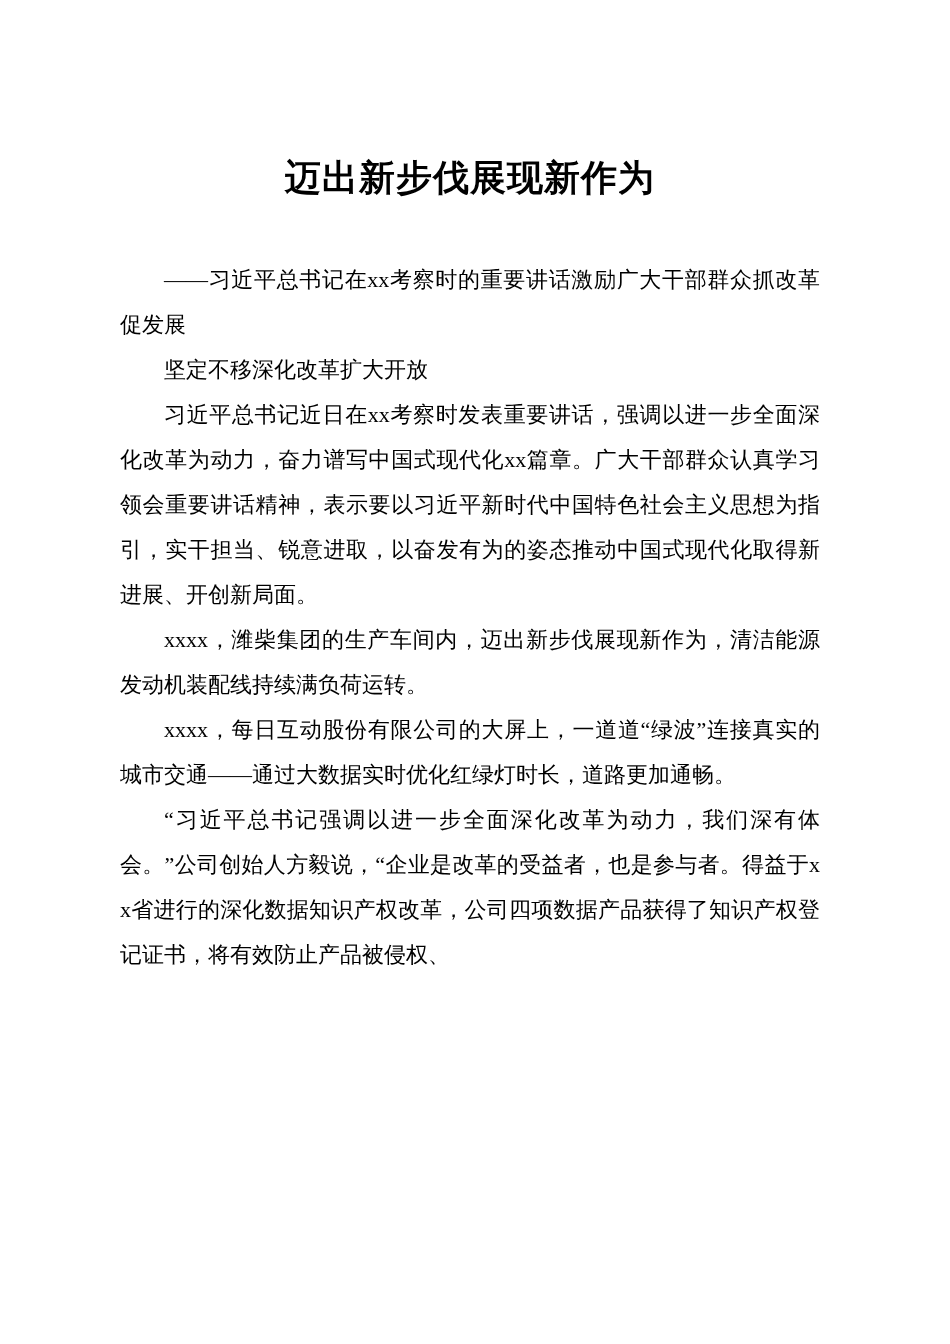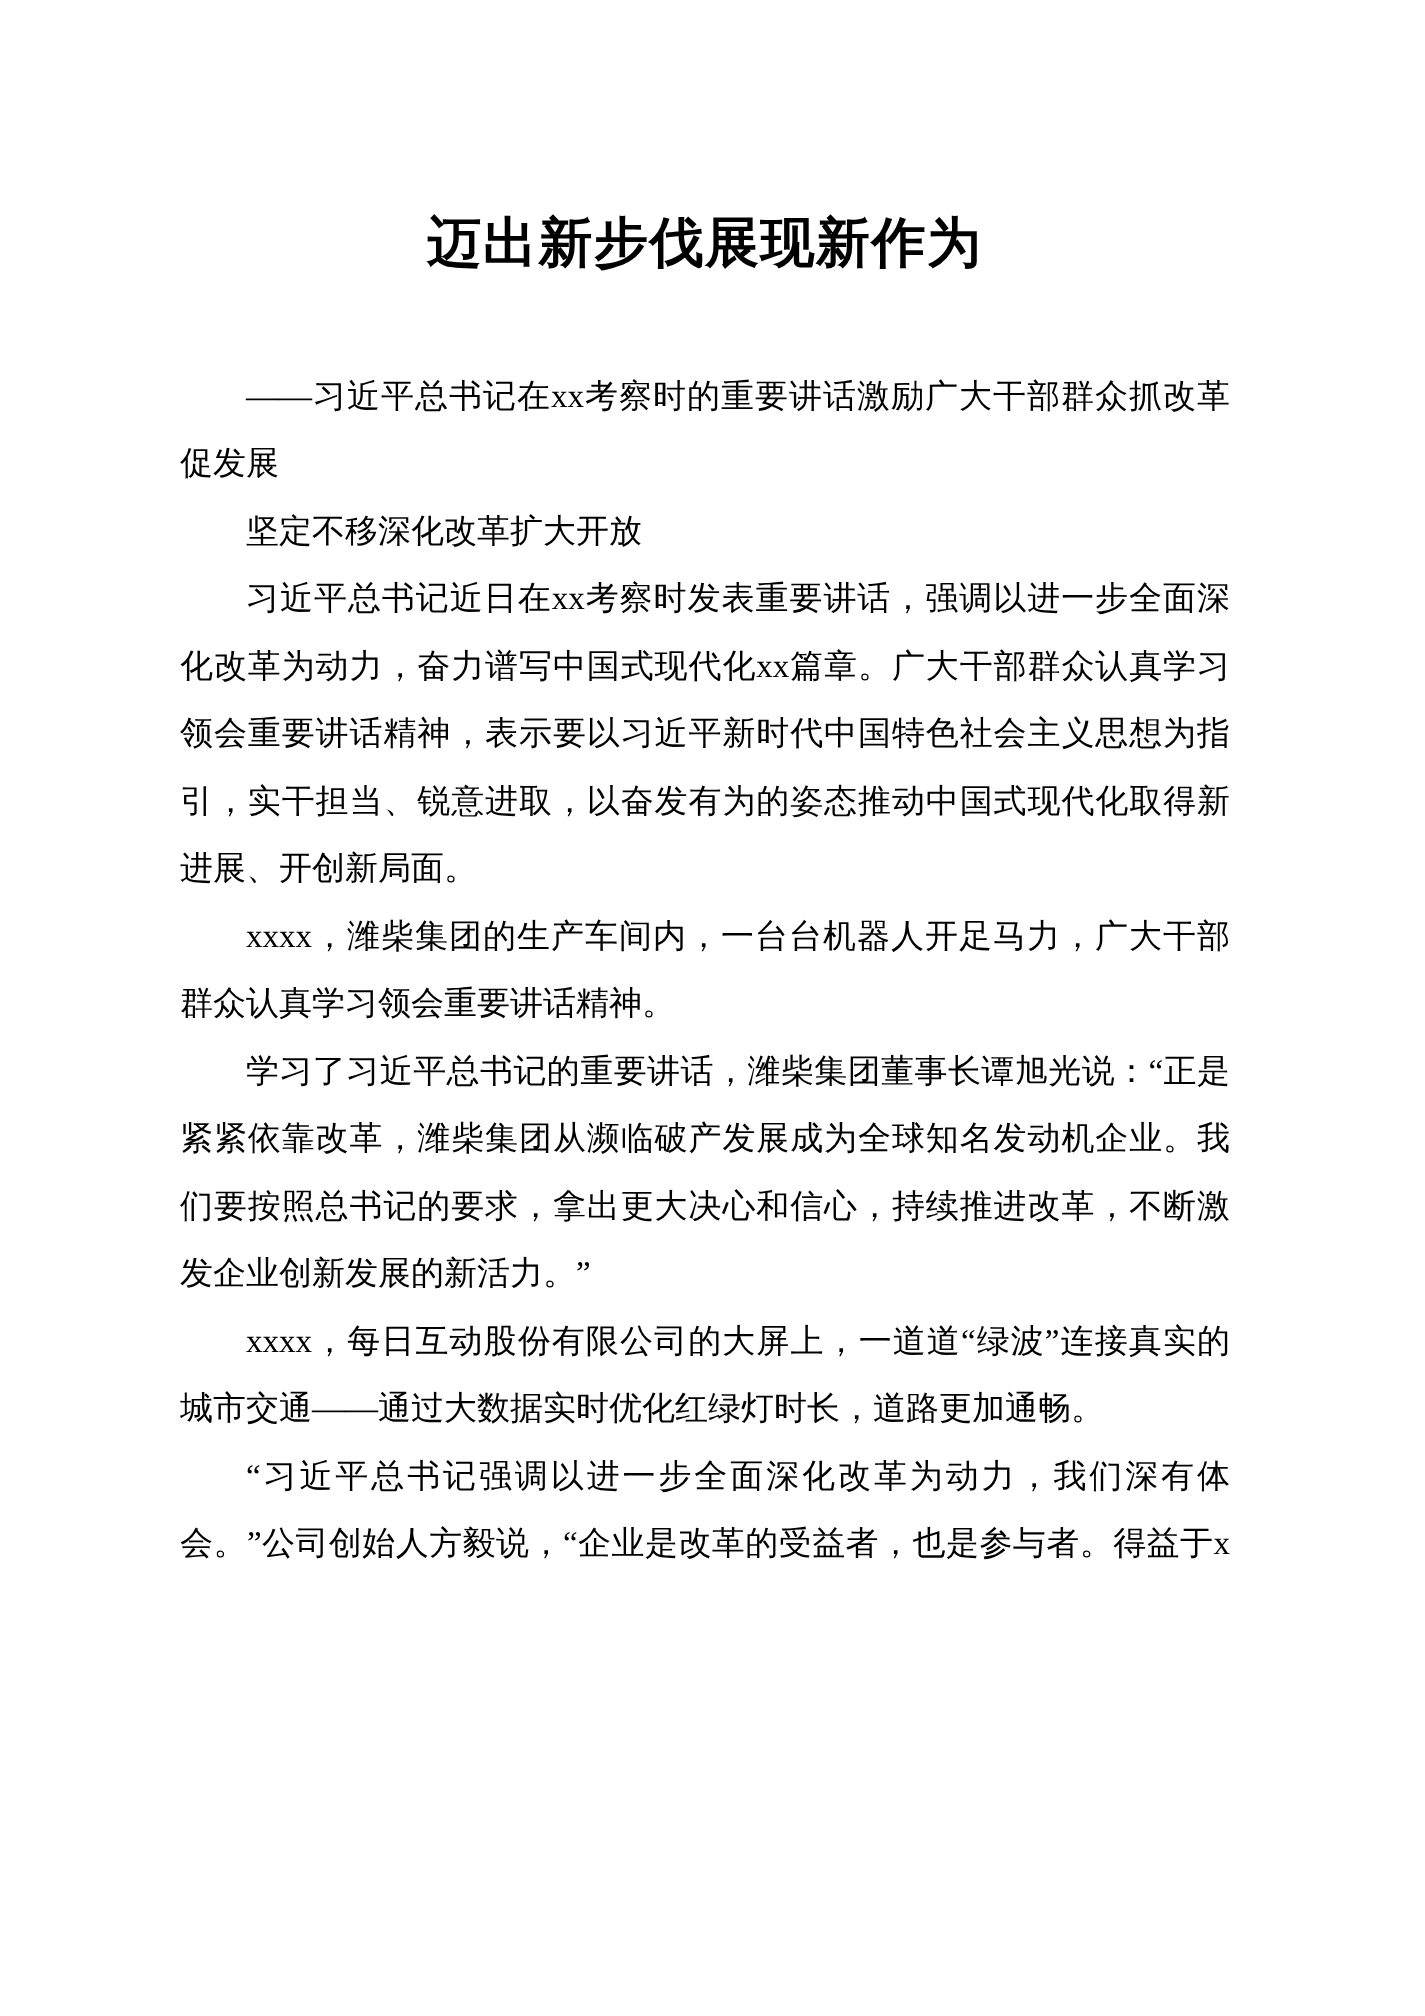--- a/index.html
+++ b/index.html
@@ -4,21 +4,21 @@
 <style>
   html, body {
     margin: 0;
     padding: 0;
     background: #ffffff;
   }
   .page {
     position: relative;
     width: 950px;
     height: 1050px;
-    margin: 0 auto;
+    margin: 16px auto;
     background: #ffffff;
     box-sizing: border-box;
     padding: 140px 130px 0 120px;
     color: #000000;
     font-family: "Liberation Serif", "DejaVu Serif", serif;
     overflow: hidden;
   }
   .doc-title {
     margin: 0 0 57px 0;
     font-size: 36px;
@@ -41,18 +41,17 @@
 </head>
 <body>
 
 <div class="page">
   <h1 class="doc-title">迈出新步伐展现新作为</h1>
 
   <div class="doc-body">
     <p>——习近平总书记在xx考察时的重要讲话激励广大干部群众抓改革促发展</p>
     <p>坚定不移深化改革扩大开放</p>
     <p>习近平总书记近日在xx考察时发表重要讲话，强调以进一步全面深化改革为动力，奋力谱写中国式现代化xx篇章。广大干部群众认真学习领会重要讲话精神，表示要以习近平新时代中国特色社会主义思想为指引，实干担当、锐意进取，以奋发有为的姿态推动中国式现代化取得新进展、开创新局面。</p>
-    <p>xxxx，潍柴集团的生产车间内，一台台机器人开足马力，广大干部群众认真学习领会重要讲话精神。</p>
-    <p>学习了习近平总书记的重要讲话，潍柴集团董事长谭旭光说：“正是紧紧依靠改革，潍柴集团从濒临破产发展成为全球知名发动机企业。我们要按照总书记的要求，拿出更大决心和信心，持续推进改革，不断激发企业创新发展的新活力。”</p>
+    <p>xxxx，潍柴集团的生产车间内，迈出新步伐展现新作为，清洁能源发动机装配线持续满负荷运转。</p>
     <p>xxxx，每日互动股份有限公司的大屏上，一道道“绿波”连接真实的城市交通——通过大数据实时优化红绿灯时长，道路更加通畅。</p>
     <p>“习近平总书记强调以进一步全面深化改革为动力，我们深有体会。”公司创始人方毅说，“企业是改革的受益者，也是参与者。得益于xx省进行的深化数据知识产权改革，公司四项数据产品获得了知识产权登记证书，将有效防止产品被侵权、</p>
   </div>
 </div>
 
 </body></html>

